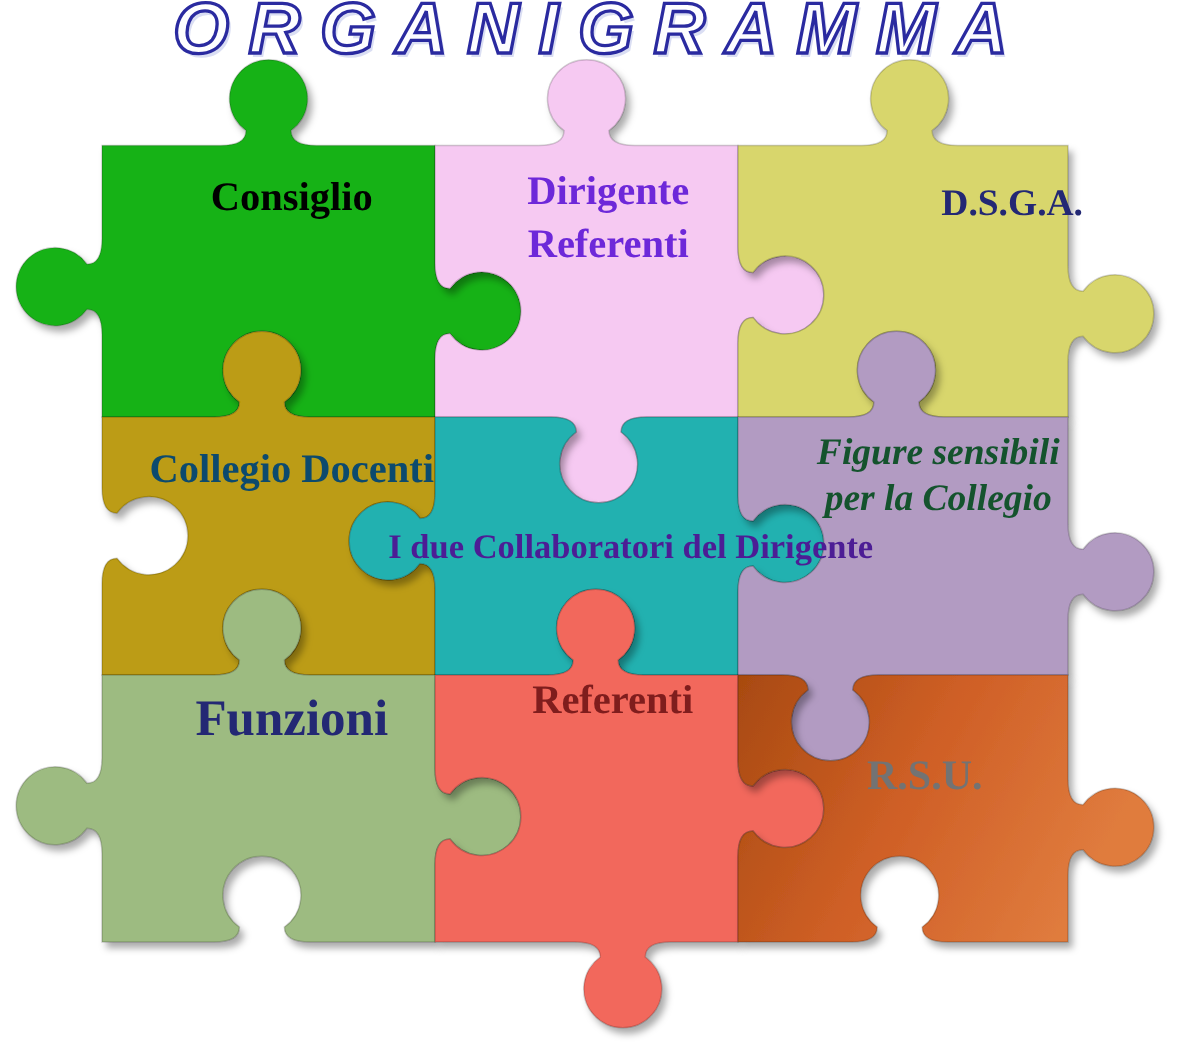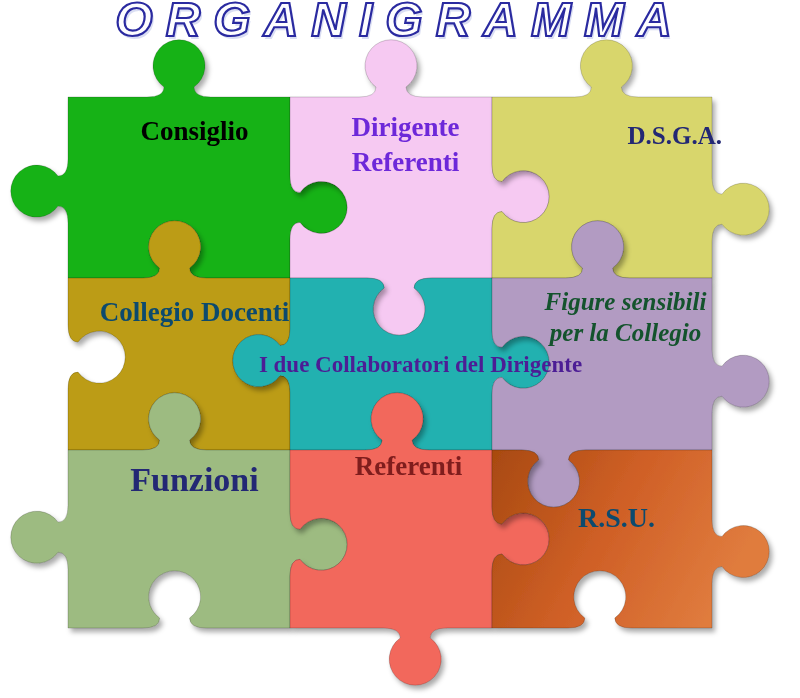--- a/index.html
+++ b/index.html
@@ -74,18 +74,18 @@
   <div class="lbl lbl-5" style="color: #14532d; font-style: italic;">
     <span class="ln">Figure sensibili</span>
     <span class="ln">per la Collegio</span>
   </div>
   <div class="lbl lbl-6" style="color: rgb(35, 40, 116);">
     <span class="ln">Funzioni</span>
   </div>
   <div class="lbl lbl-7" style="color: #7f1d1d;">
     <span class="ln">Referenti</span>
   </div>
-  <div class="lbl lbl-8" style="color: #0c4a6e;">
+  <div class="lbl lbl-8" style="color: #737373;">
     <span class="ln">R.S.U.</span>
     <span class="ln"></span>
   </div>
 
 </div>
 
 </body></html>

